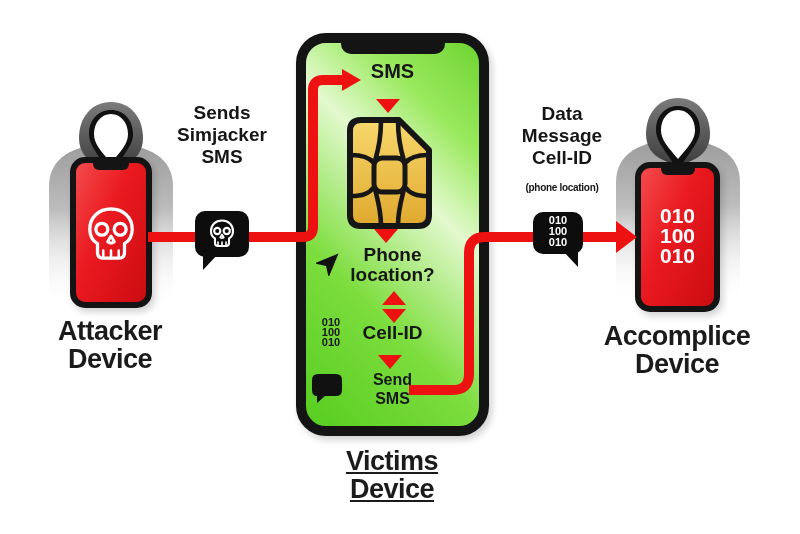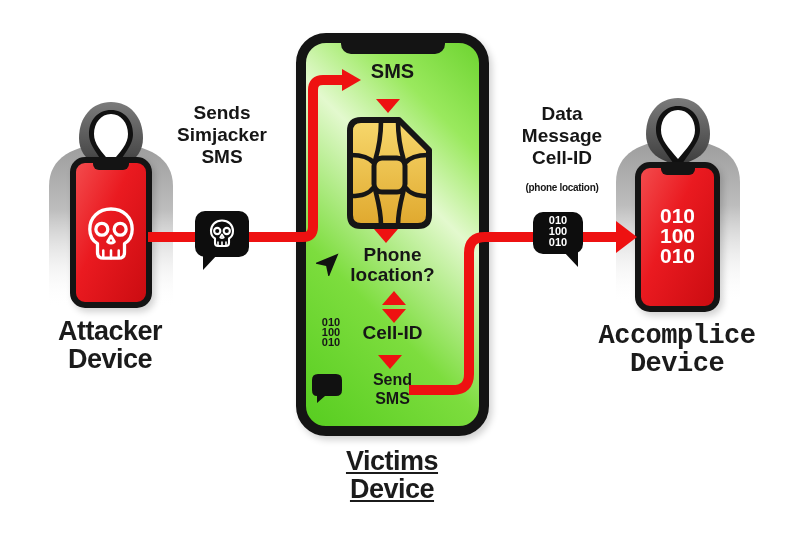--- a/index.html
+++ b/index.html
@@ -37,21 +37,21 @@
   .v-cell{top:280px;font-size:19px;line-height:19px;}
   .v-send{top:327px;font-size:16px;line-height:19px;}
   .v-bin{left:9px;top:274px;width:32px;font-size:11px;line-height:10px;text-align:center;}
   .v-cursor{left:10px;top:205px;}
   .v-chat{left:6px;top:331px;}
 
   
   .dev-label{font-size:27px;line-height:28px;letter-spacing:-0.5px;}
   .lbl-attacker{left:30px;top:317px;width:160px;}
   .lbl-victim{left:312px;top:447px;width:160px;text-decoration:underline;}
-  .lbl-accomplice{left:595px;top:322px;width:164px;font-family:Liberation Mono, monospace;}
+  .lbl-accomplice{left:595px;top:322px;width:164px;}
 
   
   .anno{font-size:19px;line-height:22px;}
   .anno-attack{left:152px;top:102px;width:140px;}
   .anno-data{left:487px;top:103px;width:150px;}
   .anno-sub{font-size:10px;line-height:12px;margin-top:13px;letter-spacing:-0.3px;}
 
   
   .flow-overlay{position:absolute;left:0;top:0;width:800px;height:534px;z-index:40;pointer-events:none;}
 

